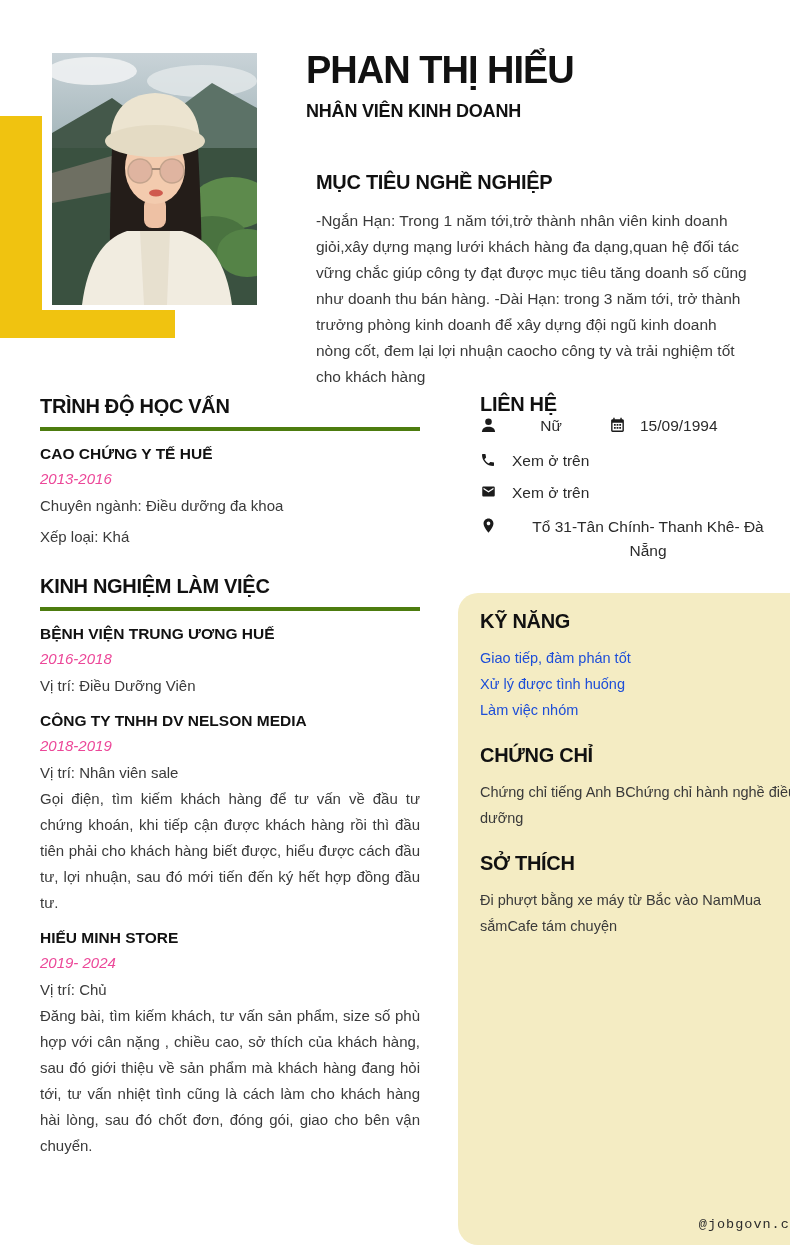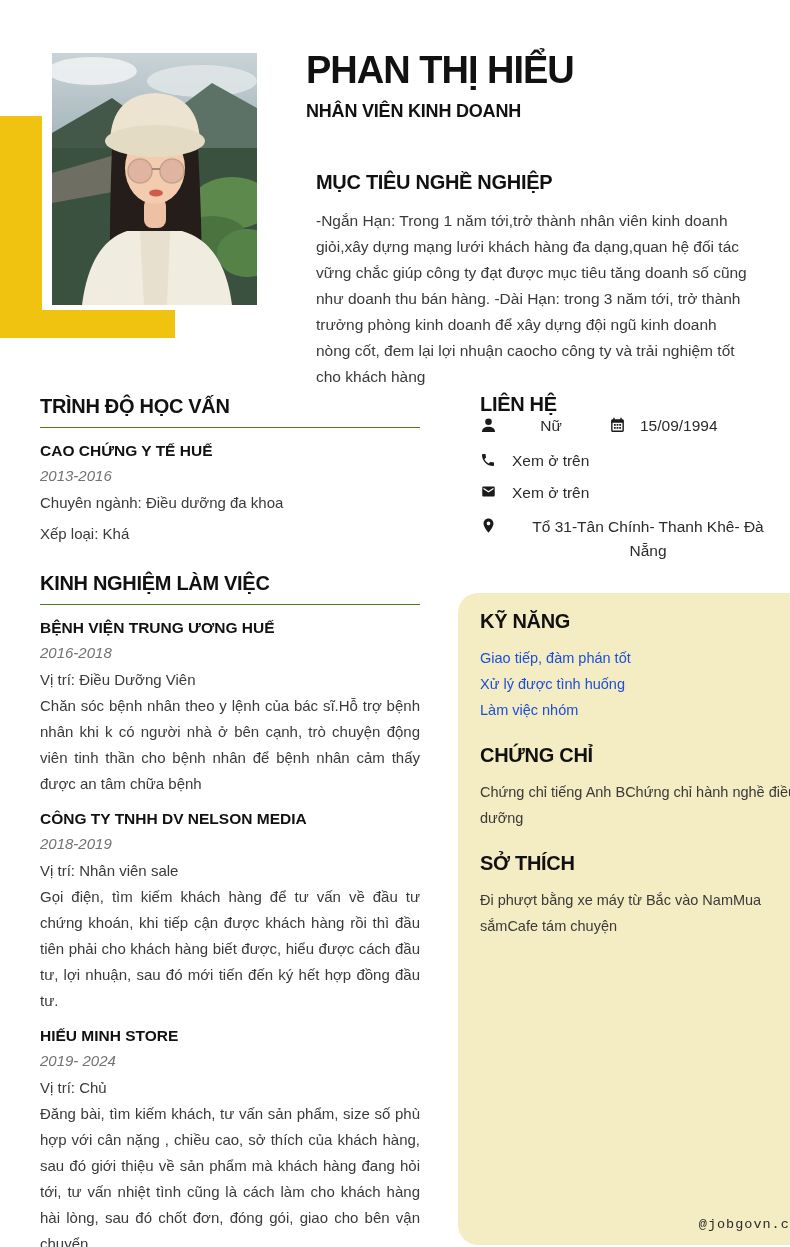--- a/index.html
+++ b/index.html
@@ -19,26 +19,26 @@
   .header-text { position:absolute; left:306px; top:48px; width:440px; }
   .name { font-size:38px; font-weight:bold; letter-spacing:-1px; line-height:44px; color:#111; }
   .job-title { font-size:18px; font-weight:bold; margin-top:9px; color:#111; letter-spacing:-0.2px; }
   
   .objective { position:absolute; left:316px; top:170px; width:437px; }
   .h-section { font-size:20px; font-weight:bold; margin:0; color:#111; letter-spacing:-0.3px; line-height:24px; }
   .objective .h-section { margin-bottom:14px; }
   .objective p { margin:0; font-size:15.5px; line-height:26px; color:#3a3a3a; }
   
   .left-col { position:absolute; left:40px; top:394px; width:380px; }
-  .left-col .h-section { padding-bottom:9px; border-bottom:1px solid #4d7c0f; }
+  .left-col .h-section { padding-bottom:9px; border-bottom:4px solid #4d7c0f; }
   .org { font-size:15.5px; font-weight:bold; color:#111; margin-top:14px; line-height:18px; }
   .entry + .entry .org { margin-top:0; }
   .entry { margin-top:13px; }
   .entry:first-of-type { margin-top:14px; }
-  .period { font-style:italic; font-size:15px; color:#737373; margin-top:7px; line-height:18px; }
+  .period { font-style:italic; font-size:15px; color:#ec4899; margin-top:7px; line-height:18px; }
   .detail { font-size:15px; color:#3a3a3a; line-height:26px; margin-top:5px; }
   .desc { font-size:15px; color:#3a3a3a; line-height:26px; margin:0; text-align:justify; }
   .h-exp { margin-top:24px !important; }
   
   .contact { position:absolute; left:480px; top:392px; width:326px; }
   .c-rows { margin-top:0;text-align:center; }
   .c-row { display:flex; align-items:flex-start; margin-bottom:13px; }
   .c-icon { width:18px; flex:0 0 18px; padding-top:1px; }
   .c-icon svg { display:block; }
   .c-text { font-size:15.5px; color:#2b2b2b; margin-left:14px; line-height:19px; }
@@ -117,21 +117,20 @@
     <div class="detail">Chuyên ngành: Điều dưỡng đa khoa</div>
     <div class="detail">Xếp loại: Khá</div>
   </div>
 
   <h2 class="h-section h-exp">KINH NGHIỆM LÀM VIỆC</h2>
 
   <div class="entry">
     <div class="org">BỆNH VIỆN TRUNG ƯƠNG HUẾ</div>
     <div class="period">2016-2018</div>
     <div class="detail">Vị trí: Điều Dưỡng Viên</div>
-    <p class="desc">Chăn sóc bệnh nhân theo y lệnh của bác sĩ.Hỗ trợ bệnh nhân khi k có người nhà ở bên cạnh, trò chuyện động viên tinh thần cho bệnh nhân để bệnh nhân cảm thấy được an tâm chữa bệnh</p>
   </div>
 
   <div class="entry">
     <div class="org">CÔNG TY TNHH DV NELSON MEDIA</div>
     <div class="period">2018-2019</div>
     <div class="detail">Vị trí: Nhân viên sale</div>
     <p class="desc">Gọi điện, tìm kiếm khách hàng để tư vấn về đầu tư chứng khoán, khi tiếp cận được khách hàng rồi thì đầu tiên phải cho khách hàng biết được, hiểu được cách đầu tư, lợi nhuận, sau đó mới tiến đến ký hết hợp đồng đầu tư.</p>
   </div>
 
   <div class="entry">

